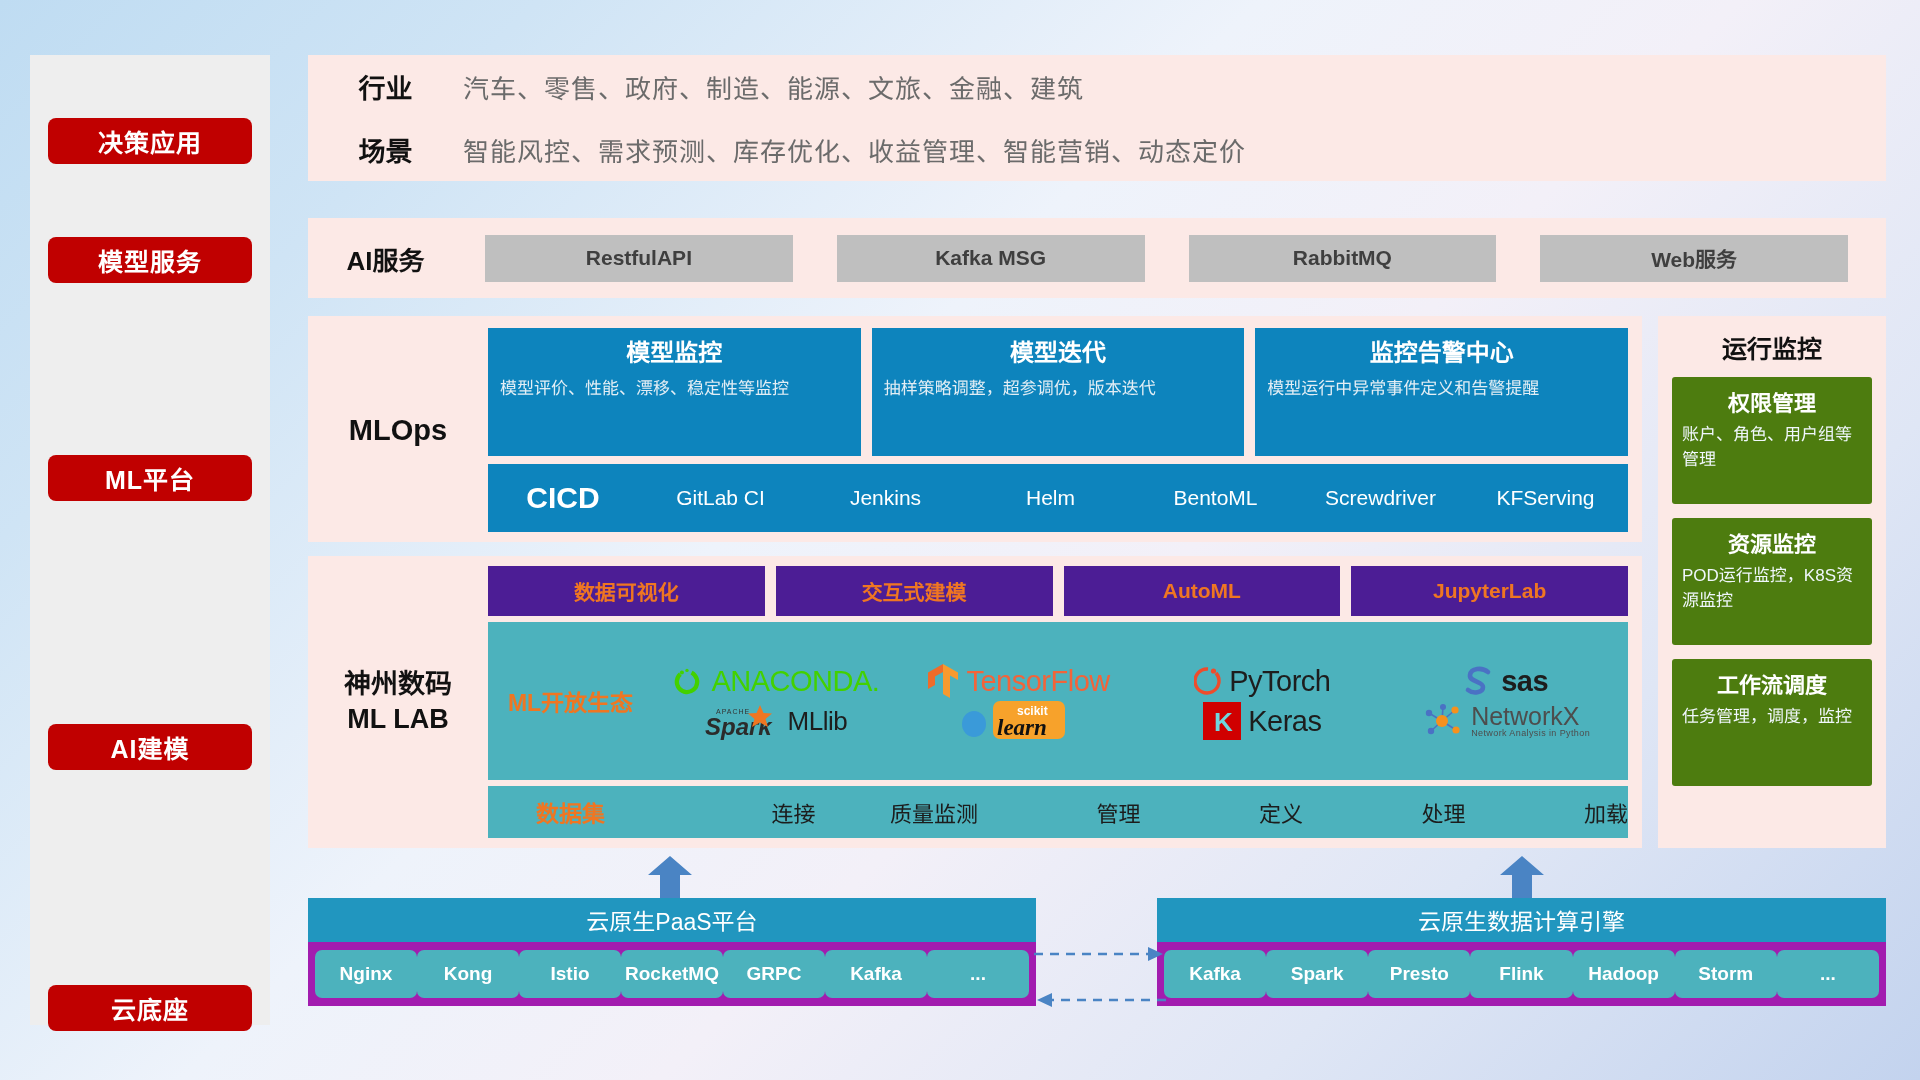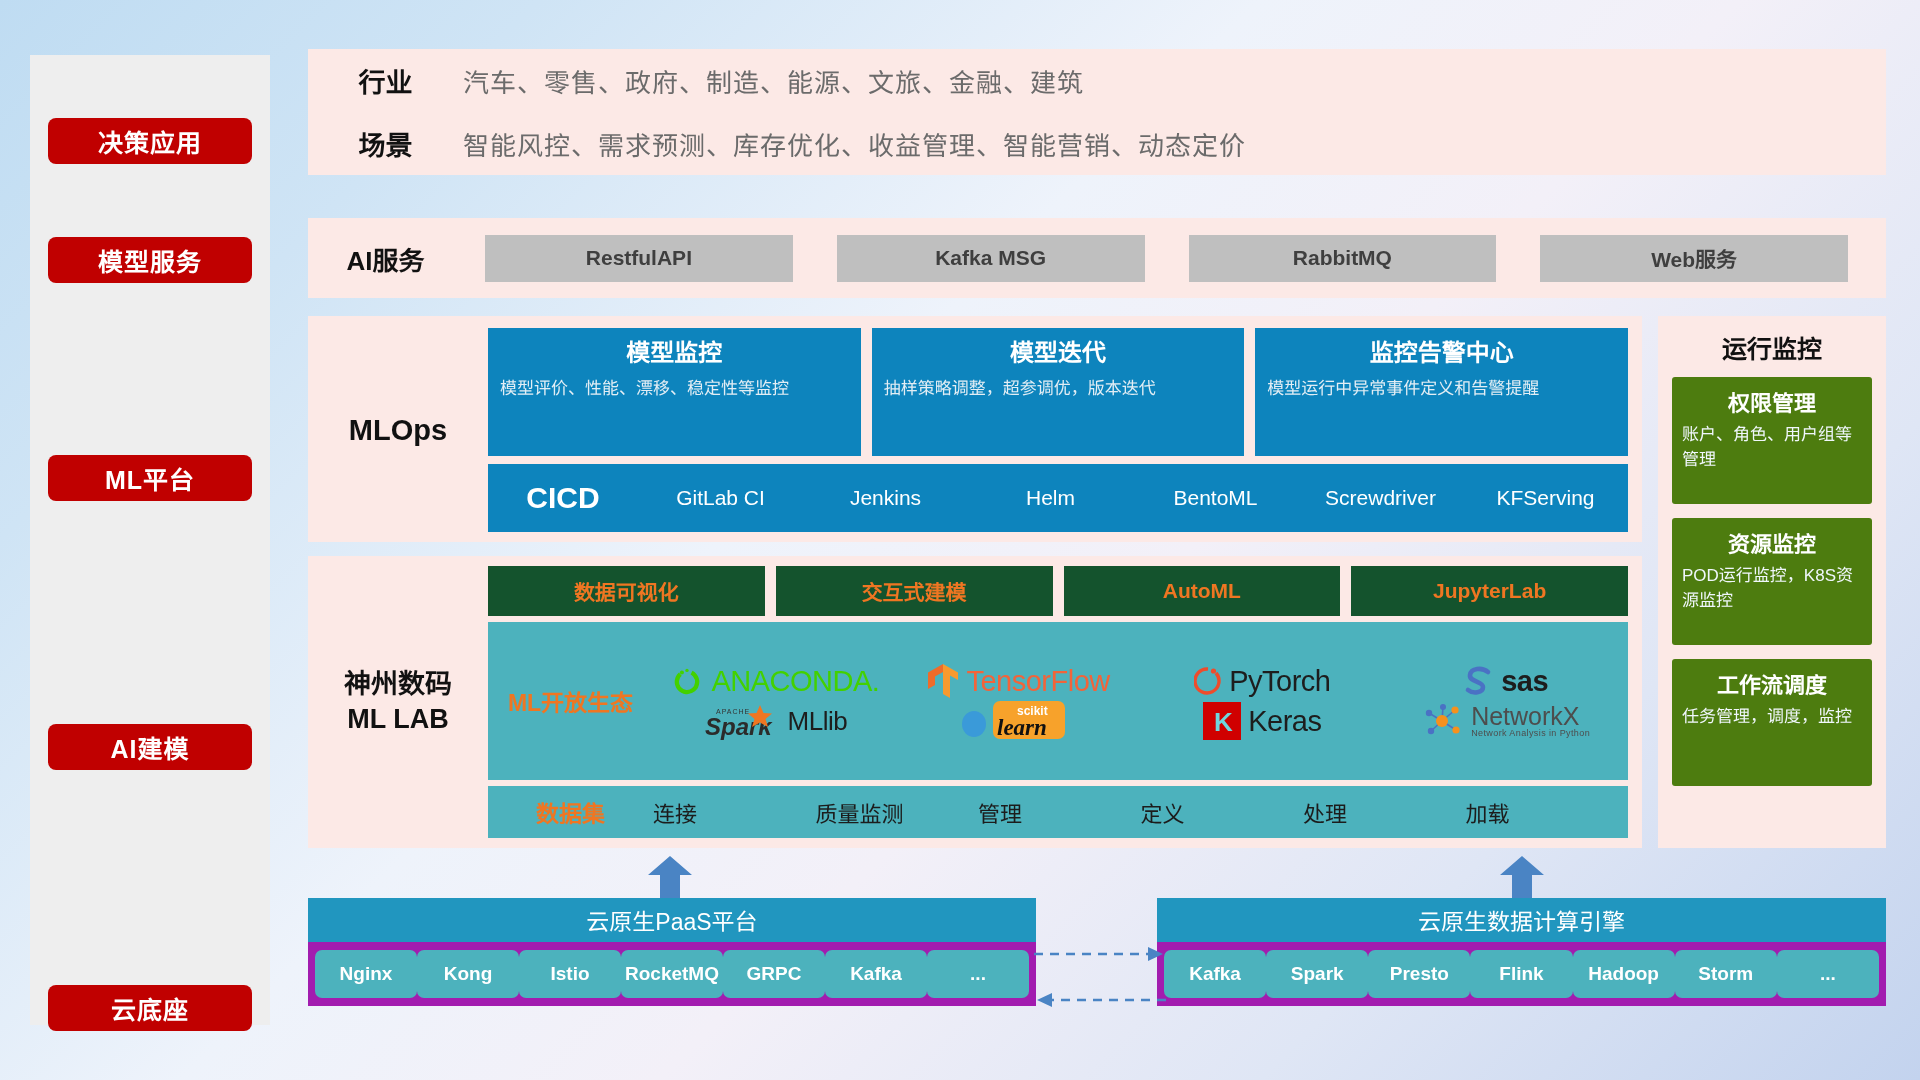--- a/index.html
+++ b/index.html
@@ -29,21 +29,21 @@
   #rail-3 { top: 669px; }
   #rail-4 { top: 930px; }
 
   
   .band {
     position: absolute; left: 308px;
     background: #fce9e6;
   }
 
   
-  #band-app { top: 49px; width: 1578px; height: 126px; }
+  #band-app { top: 55px; width: 1578px; height: 126px; }
   #band-app .rowline {
     display: flex; align-items: center; height: 63px;
   }
   .kicker {
     width: 155px; flex: none; text-align: center;
     font-size: 27px; font-weight: bold; color: #111;
   }
   .kicker-val { font-size: 26px; color: #6b6b6b; letter-spacing: 1px; }
 
   
@@ -82,34 +82,34 @@
 
   
   #band-lab { top: 556px; width: 1334px; height: 292px; padding: 10px 14px 10px 0; display: flex; }
   #band-lab .kicker {
     width: 180px; font-size: 27px; font-weight: bold; color: #111;
     display: flex; flex-direction: column; align-items: center; justify-content: center; line-height: 1.28;
   }
   .lab-right { flex: 1; display: flex; flex-direction: column; gap: 6px; }
   .lab-tabs { display: flex; gap: 11px; height: 50px; }
   .lab-tab {
-    flex: 1; background: #14532d; display: flex; align-items: center; justify-content: center;
+    flex: 1; background: #4c1d95; display: flex; align-items: center; justify-content: center;
     color: #ef7622; font-size: 21px; font-weight: bold;
   }
   .lab-eco {
     background: #4cb2bd; flex: 1; display: flex; align-items: center; padding: 4px 0;
   }
   .eco-label { width: 165px; flex: none; text-align: center; color: #ef7622; font-size: 23px; font-weight: bold; }
   .eco-logos { flex: 1; display: grid; grid-template-columns: repeat(4, 1fr); grid-template-rows: 1fr 1fr; align-items: center; }
   .logo { display: flex; align-items: center; justify-content: center; gap: 7px; }
   .logo-txt { font-size: 29px; letter-spacing: -0.5px; }
   .lab-data { background: #4cb2bd; height: 52px; display: flex; align-items: center; }
   .data-label { width: 165px; flex: none; text-align: center; color: #ef7622; font-size: 23px; font-weight: bold; }
   .data-items { flex: 1; display: flex; }
-  .data-item { flex: 1; text-align: left; font-size: 22px; color: #1c1c1c; }
+  .data-item { flex: 1; text-align: right; font-size: 22px; color: #1c1c1c; }
 
   
   #band-mon {
     position: absolute; left: 1658px; top: 316px; width: 228px; height: 532px;
     background: #fce9e6; padding: 10px 14px;
   }
   #mon-title { text-align: center; font-size: 25px; font-weight: bold; color: #111; margin: 3px 0 12px; }
   .mon-card {
     background: #4d7c0f; border-radius: 3px; color: #fff;
     padding: 8px 10px 10px; margin-bottom: 14px; height: 127px;

